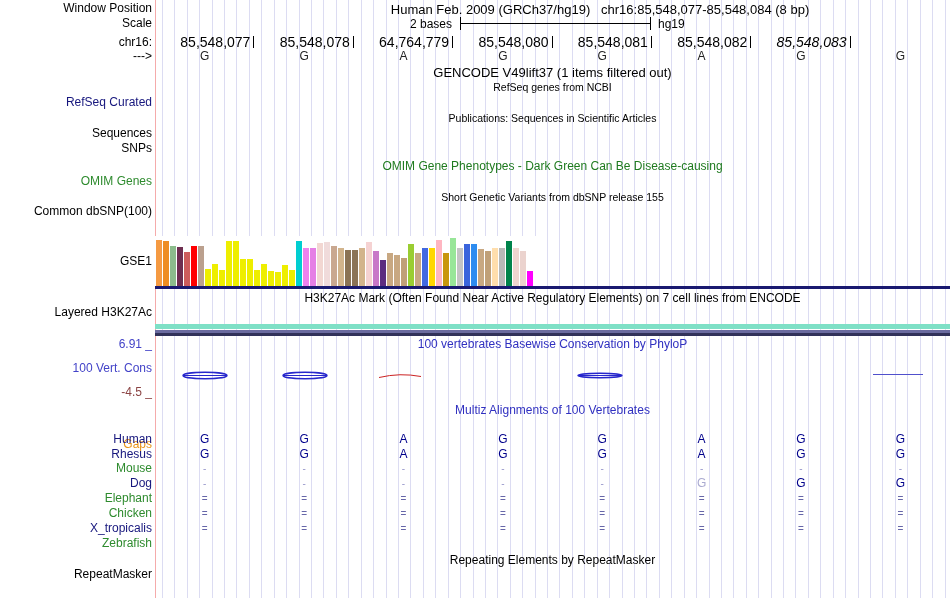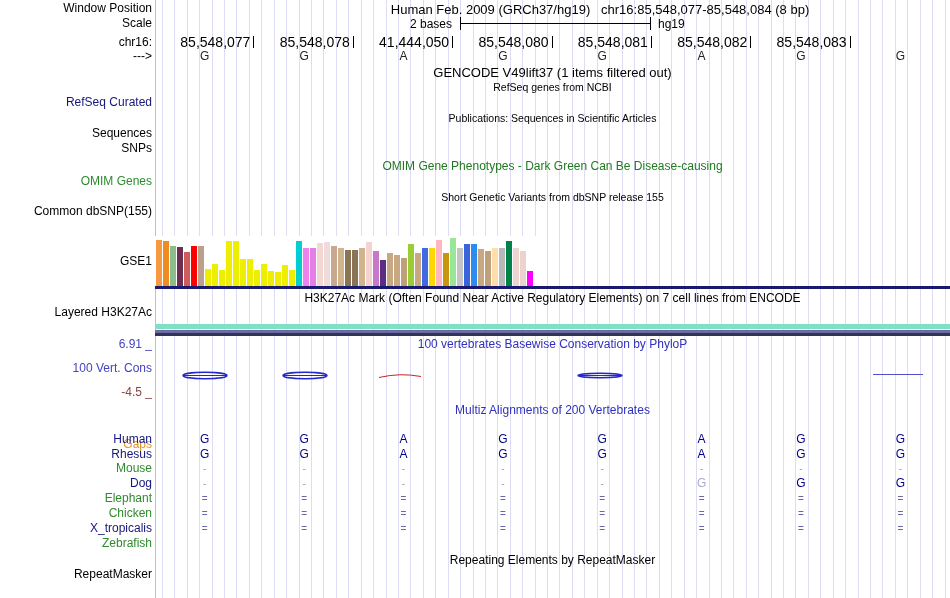--- a/index.html
+++ b/index.html
@@ -117,21 +117,21 @@
 
   <div id="left-labels">
       <div class="llabel c-black" style="top: 2px;">Window Position</div>
       <div class="llabel c-black" style="top: 17px; text-align: center;">Scale</div>
       <div class="llabel c-black" style="top: 36px;">chr16:</div>
       <div class="llabel c-black" style="top: 50px;">---&gt;</div>
       <div class="llabel c-navy" style="top: 96px;">RefSeq Curated</div>
       <div class="llabel c-black" style="top: 127px;">Sequences</div>
       <div class="llabel c-black" style="top: 142px;">SNPs</div>
       <div class="llabel c-green" style="top: 175px;">OMIM Genes</div>
-      <div class="llabel c-black" style="top: 205px;">Common dbSNP(155)</div>
+      <div class="llabel c-black" style="top: 205px;">Common dbSNP(100)</div>
       <div class="llabel c-black" style="top: 255px;">GSE1</div>
       <div class="llabel c-black" style="top: 306px;">Layered H3K27Ac</div>
       <div class="llabel c-blue" style="top: 338px;">6.91 _</div>
       <div class="llabel c-blue" style="top: 362px;">100 Vert. Cons</div>
       <div class="llabel c-maroon" style="top: 386px;">-4.5 _</div>
       <div class="llabel c-orange" style="top: 418px;">Gaps</div>
       <div class="llabel c-navy" style="top: 433px;">Human</div>
       <div class="llabel c-navy" style="top: 448px;">Rhesus</div>
       <div class="llabel c-green" style="top: 462px;">Mouse</div>
       <div class="llabel c-navy" style="top: 477px;">Dog</div>
@@ -139,50 +139,50 @@
       <div class="llabel c-green" style="top: 507px;">Chicken</div>
       <div class="llabel c-navy" style="top: 522px;">X_tropicalis</div>
       <div class="llabel c-green" style="top: 537px;">Zebrafish</div>
       <div class="llabel c-black" style="top: 568px;">RepeatMasker</div>
     </div>
   <div id="ruler">
       <div class="ruler-num" style="left: 160.4px;">85,548,077</div>
       <div class="ruler-tick" style="left: 253.4px;"></div>
       <div class="ruler-num" style="left: 259.775px;">85,548,078</div>
       <div class="ruler-tick" style="left: 352.8px;"></div>
-      <div class="ruler-num" style="left: 359.15px;">41,444,050</div>
+      <div class="ruler-num" style="left: 359.15px;">64,764,779</div>
       <div class="ruler-tick" style="left: 452.1px;"></div>
       <div class="ruler-num" style="left: 458.525px;">85,548,080</div>
       <div class="ruler-tick" style="left: 551.5px;"></div>
       <div class="ruler-num" style="left: 557.9px;">85,548,081</div>
       <div class="ruler-tick" style="left: 650.9px;"></div>
       <div class="ruler-num" style="left: 657.275px;">85,548,082</div>
       <div class="ruler-tick" style="left: 750.3px;"></div>
-      <div class="ruler-num" style="left: 756.65px;">85,548,083</div>
+      <div class="ruler-num" style="left: 756.65px; font-style: italic;">85,548,083</div>
       <div class="ruler-tick" style="left: 849.6px;"></div>
     </div>
   <div id="top-bases">
       <div class="base-cell" style="left: 192.7px; top: 50px;">G</div>
       <div class="base-cell" style="left: 292.1px; top: 50px;">G</div>
       <div class="base-cell" style="left: 391.4px; top: 50px;">A</div>
       <div class="base-cell" style="left: 490.8px; top: 50px;">G</div>
       <div class="base-cell" style="left: 590.2px; top: 50px;">G</div>
       <div class="base-cell" style="left: 689.6px; top: 50px;">A</div>
       <div class="base-cell" style="left: 789px; top: 50px;">G</div>
       <div class="base-cell" style="left: 888.3px; top: 50px;">G</div>
     </div>
 
   <div class="ctitle" style="top:66px;font-size:13px;">GENCODE V49lift37 (1 items filtered out)</div>
   <div class="ctitle small" style="top:81px;">RefSeq genes from NCBI</div>
   <div class="ctitle" style="top:160px;color:#1f7a1f;">OMIM Gene Phenotypes - Dark Green Can Be Disease-causing</div>
   <div class="ctitle small" style="top:112px;">Publications: Sequences in Scientific Articles</div>
   <div class="ctitle small" style="top:191px;">Short Genetic Variants from dbSNP release 155</div>
   <div class="ctitle" style="top:292px;">H3K27Ac Mark (Often Found Near Active Regulatory Elements) on 7 cell lines from ENCODE</div>
   <div class="ctitle" style="top:338px;color:#3030c0;">100 vertebrates Basewise Conservation by PhyloP</div>
-  <div class="ctitle" style="top:404px;color:#3030c0;">Multiz Alignments of 200 Vertebrates</div>
+  <div class="ctitle" style="top:404px;color:#3030c0;">Multiz Alignments of 100 Vertebrates</div>
   <div class="ctitle" style="top:554px;">Repeating Elements by RepeatMasker</div>
 
   <div class="gtex-back"></div>
   <div id="gtex-bars">
       <div class="gtex-bar" style="left: 156px; top: 240px; height: 46px; background: rgb(245, 154, 66);"></div>
       <div class="gtex-bar" style="left: 163px; top: 241px; height: 45px; background: rgb(238, 140, 34);"></div>
       <div class="gtex-bar" style="left: 170px; top: 246px; height: 40px; background: rgb(140, 188, 140);"></div>
       <div class="gtex-bar" style="left: 177px; top: 247px; height: 39px; background: rgb(110, 46, 80);"></div>
       <div class="gtex-bar" style="left: 184px; top: 252px; height: 34px; background: rgb(205, 92, 92);"></div>
       <div class="gtex-bar" style="left: 191px; top: 246px; height: 40px; background: rgb(255, 0, 0);"></div>

